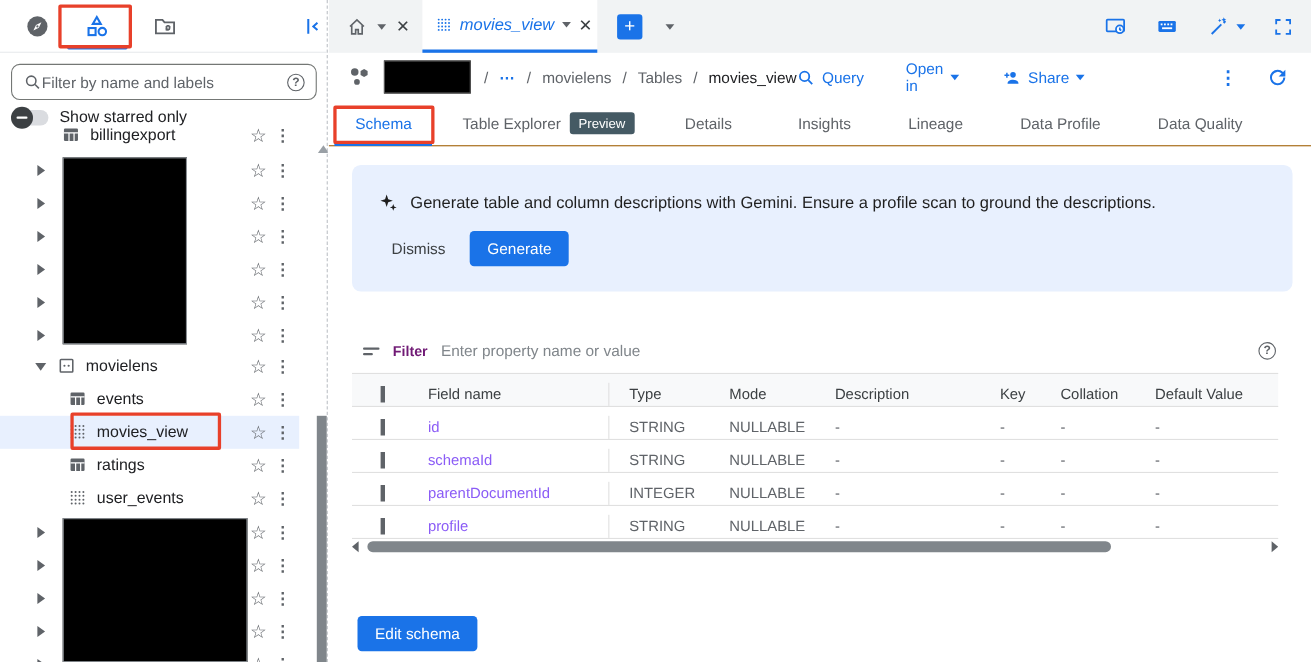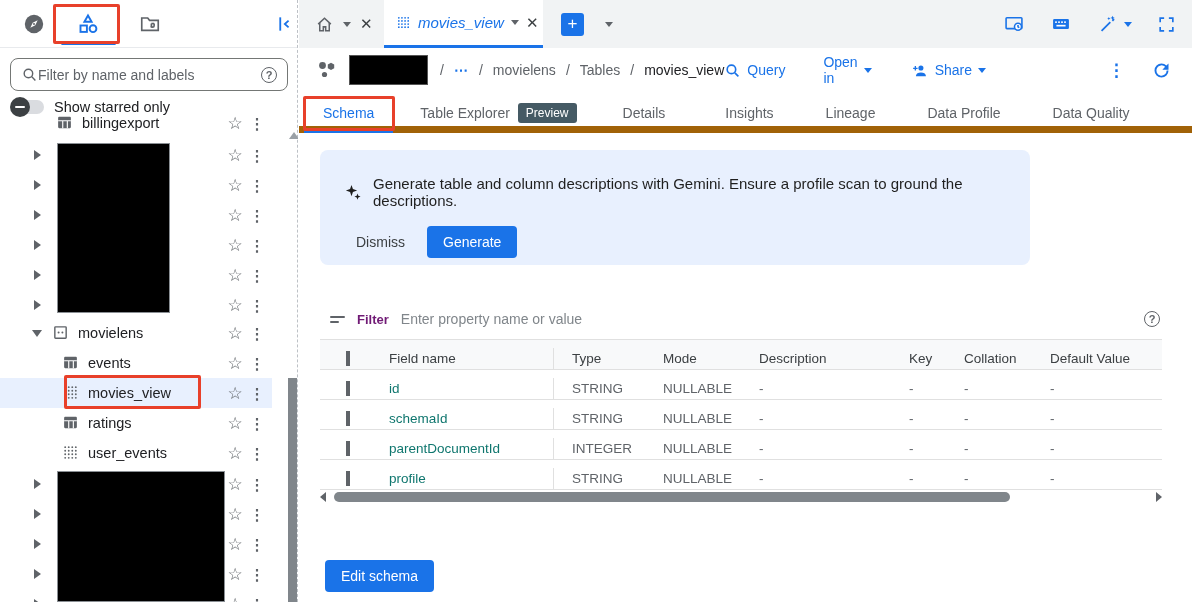--- a/index.html
+++ b/index.html
@@ -56,46 +56,46 @@
   .crumbrow { height:44px; display:flex; align-items:center; padding:0 20px 0 16px; background:#fff; }
   .crumb-redact { width:100px; height:30px; background:#000; border:1px solid #555; margin:0 12px 0 10px; }
   .crumbs { display:flex; align-items:center; gap:10px; color:#5f6368; font-size:14px; white-space:nowrap; }
   .crumbs .cur { color:#202124; }
   .crumbs .ell { color:#1a73e8; font-weight:bold; letter-spacing:1px; cursor:pointer; }
   .crumb-actions { margin-left:auto; display:flex; align-items:center; }
   .bluebtn-text { color:#1a73e8; font-size:14px; font-weight:500; display:flex; align-items:center; gap:6px; cursor:pointer; }
   .bluecaret { border-top-color:#1a73e8; }
   .vkebab { color:#1a73e8; font-size:17px; font-weight:bold; cursor:pointer; }
   
-  .tabnav { position:relative; height:41px; display:flex; border-bottom:7px solid #a16207; padding-left:5px; }
+  .tabnav { position:relative; height:41px; display:flex; align-items:center; border-bottom:1px solid #a16207; padding-left:5px; }
   .tab { height:41px; display:flex; align-items:center; gap:8px; padding:0 19px; color:#5f6368; font-size:14px; cursor:pointer; }
   .tab.active { color:#1a73e8; box-shadow:inset 0 -3px 0 #1a73e8; }
   .badge { background:#455a64; color:#fff; font-size:12px; padding:3px 8px; border-radius:3px; }
   
   .content { position:relative; padding-left:21px; }
-  .banner { margin-top:17px; width:710px; height:115px; background:#e8f0fe; border-radius:8px; padding:25px 24px 0; }
+  .banner { margin-top:17px; width:855px; height:115px; background:#e8f0fe; border-radius:8px; padding:25px 24px 0; }
   .banner-row1 { display:flex; align-items:center; gap:11px; font-size:15px; color:#1f1f1f; }
   .banner-row2 { margin-top:17px; display:flex; align-items:center; gap:10px; }
   .textbtn { color:#3c4043; font-size:14px; font-weight:500; padding:6px 12px; cursor:pointer; }
   .bluebtn { background:#1a73e8; color:#fff; font-size:14px; font-weight:500; border:none; border-radius:4px; padding:8px 16px; cursor:pointer; font-family:inherit;text-align:right; }
   .filterrow { margin-top:39px; width:842px; display:flex; align-items:center; gap:12px; padding:0 2px 0 10px; height:30px; }
   .filterrow .flabel { font-size:13px; font-weight:700; color:#701a75; }
   .filterrow input { flex:1; border:none; outline:none; font-family:inherit; font-size:14px; color:#202124; }
   .filterrow input::placeholder { color:#80868b; }
   .ficon { display:flex; flex-direction:column; gap:3px; width:15px; }
   .ficon i { height:2px; background:#5f6368; border-radius:1px; display:block; }
   .ficon i:nth-child(1){ width:15px; } .ficon i:nth-child(2){ width:9px; }
   
   .stable { width:842px; margin-top:5px; font-size:13.5px; }
   .trh, .trb { display:grid; grid-template-columns:44px 190px 91px 96px 150px 55px 86px 130px; align-items:center; }
   .trh { height:31px; background:#f8f9fa; border-top:1px solid #e0e0e0; border-bottom:1px solid #e0e0e0; color:#3c4043; font-weight:500; }
   .trb { height:30px; border-bottom:1px solid #e0e0e0; }
   .cell { padding-left:18px; white-space:nowrap; overflow:hidden;margin-top:8px; }
   .cb-cell { padding-left:26px; }
-  .fn-cell { padding-left:25px; color:#0f766e; border-right:1px solid #e0e0e0; align-self:stretch; display:flex; align-items:center; }
+  .fn-cell { padding-left:25px; color:#8b5cf6; border-right:1px solid #e0e0e0; align-self:stretch; display:flex; align-items:center; }
   .trh .fn-cell { color:#3c4043; }
   .mut { color:#5f6368; }
   .cbx { width:15px; height:15px; border:2px solid #5f6368; border-radius:2px; background:#fff; cursor:pointer; }
   
   .hscroll { width:842px; height:14px; display:flex; align-items:center; margin-top:0; }
   .harrow { width:0; height:0; border-top:5px solid transparent; border-bottom:5px solid transparent; cursor:pointer; }
   .harrow.left { border-right:6px solid #5f6368; margin-right:3px; }
   .harrow.right { border-left:6px solid #5f6368; margin-left:3px; }
   .htrack { flex:1; position:relative; height:10px; }
   .hthumb { position:absolute; left:5px; top:0; width:676px; height:10px; background:#80868b; border-radius:5px; cursor:grab; }

